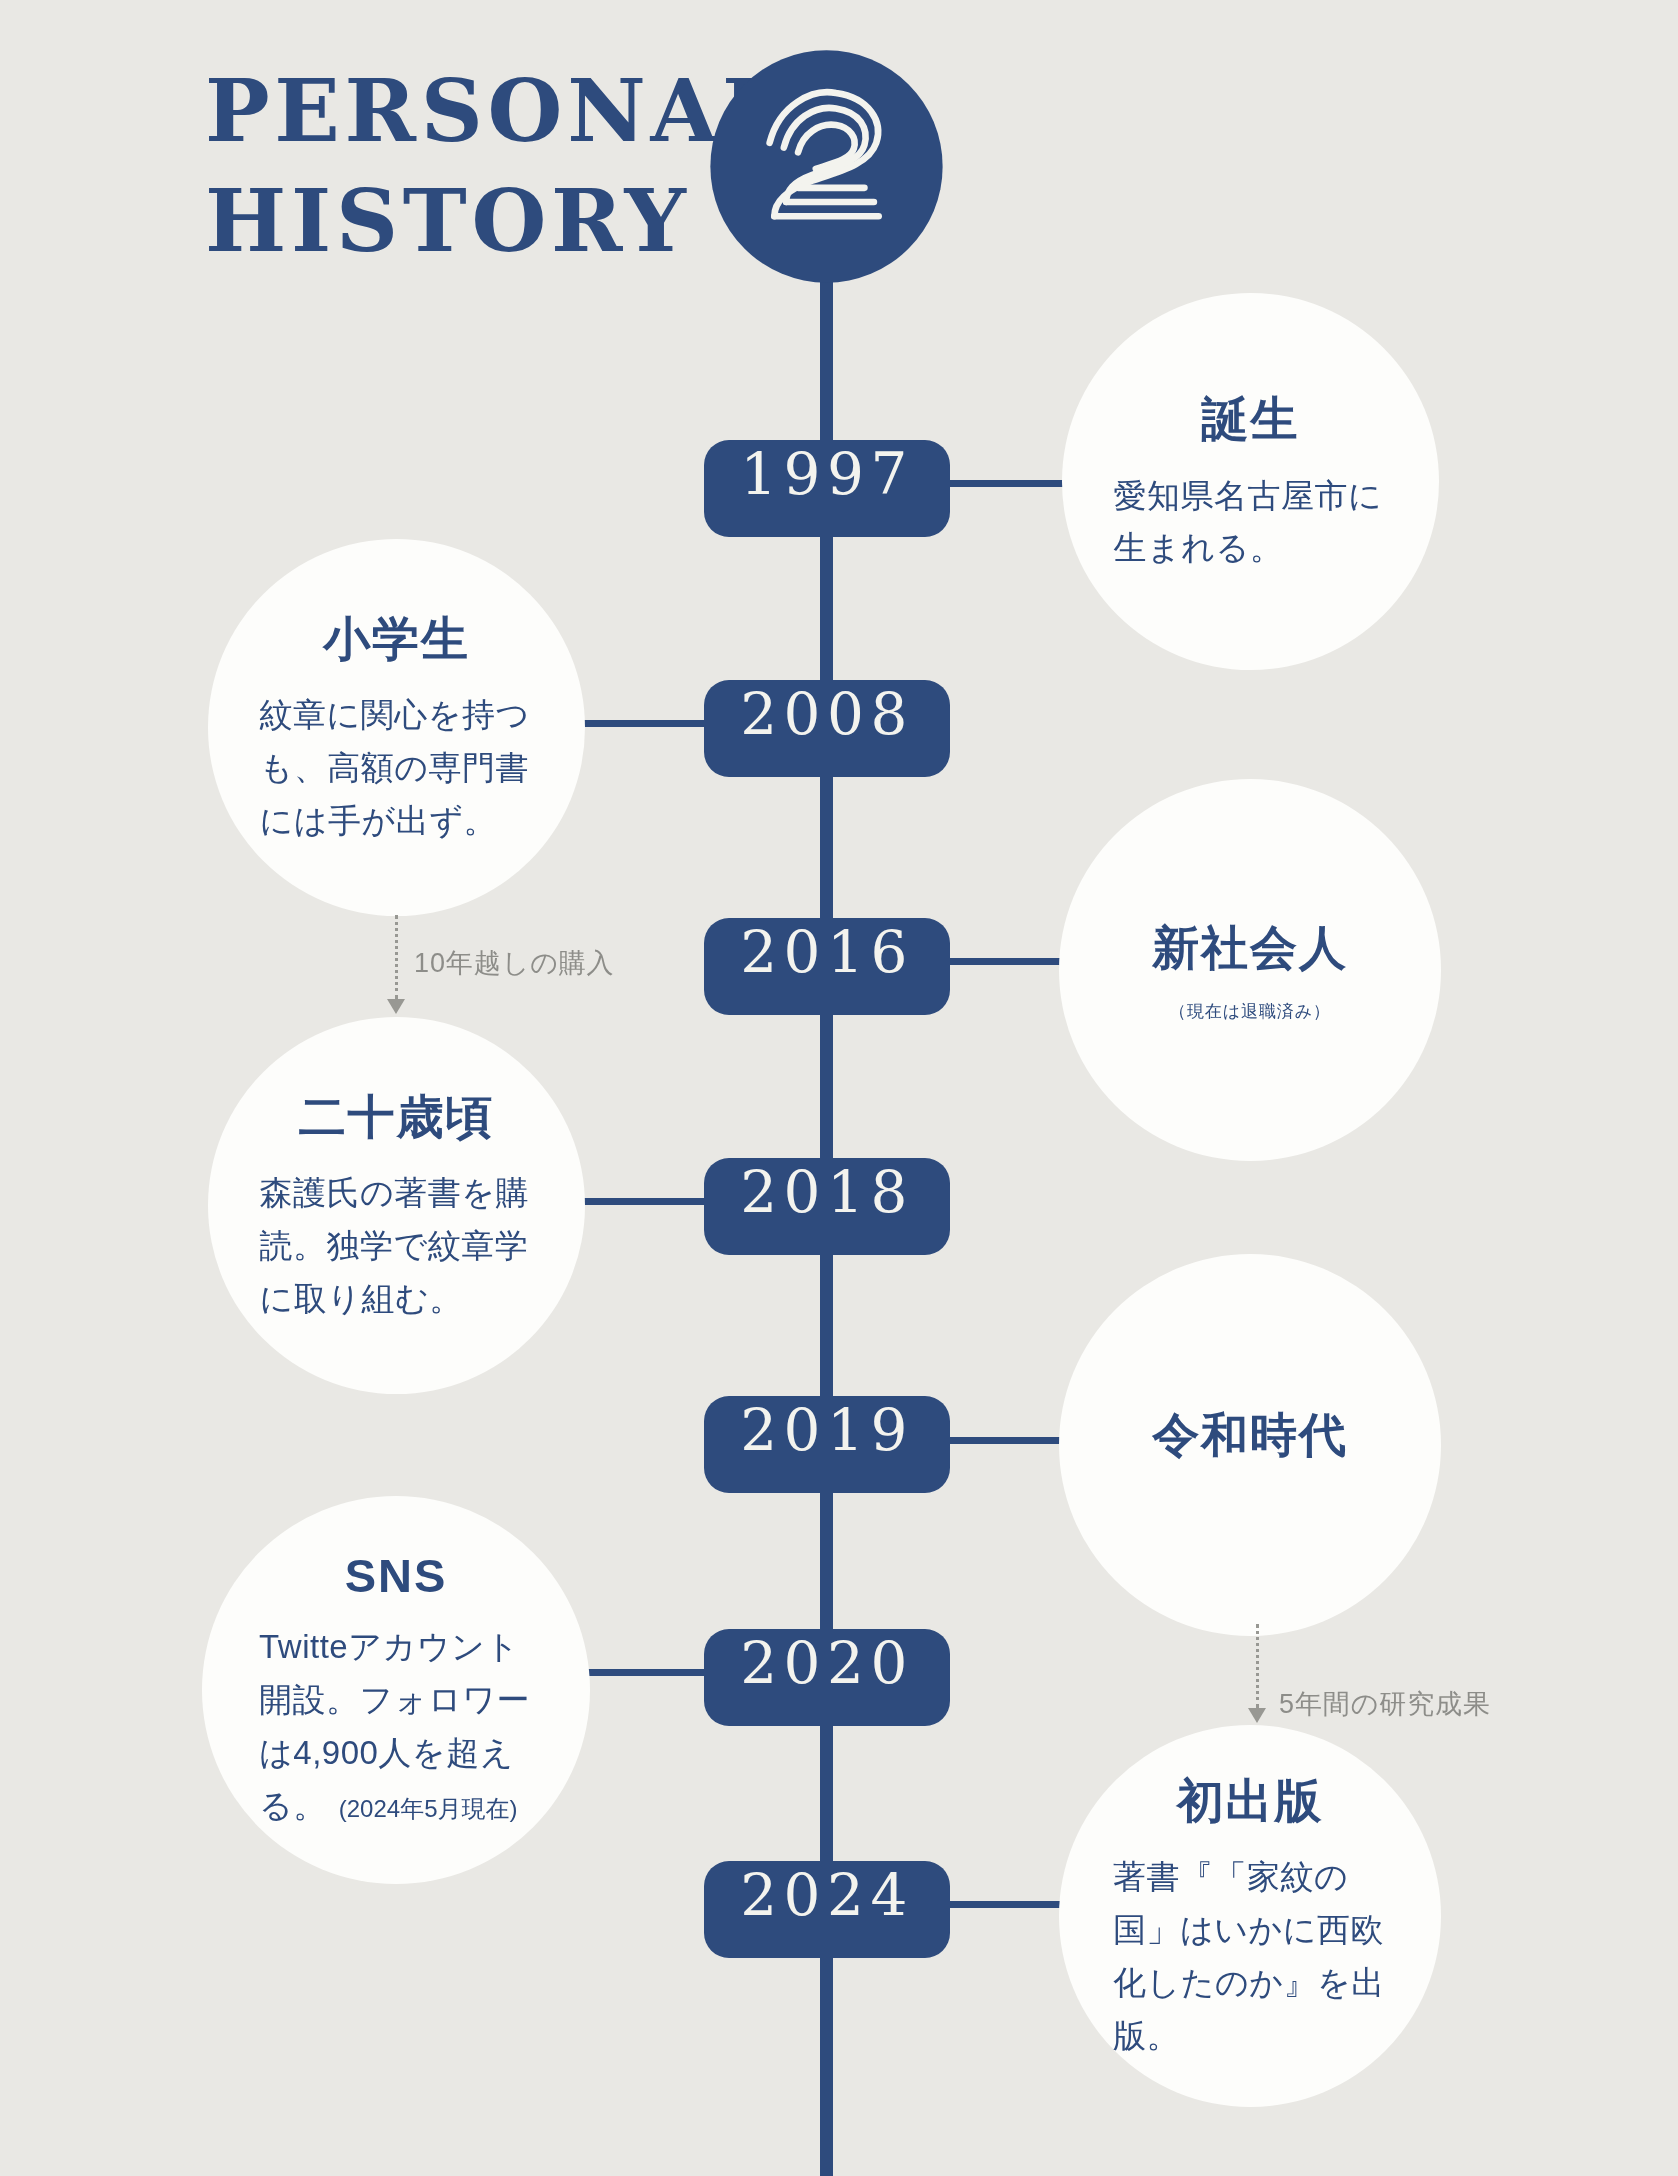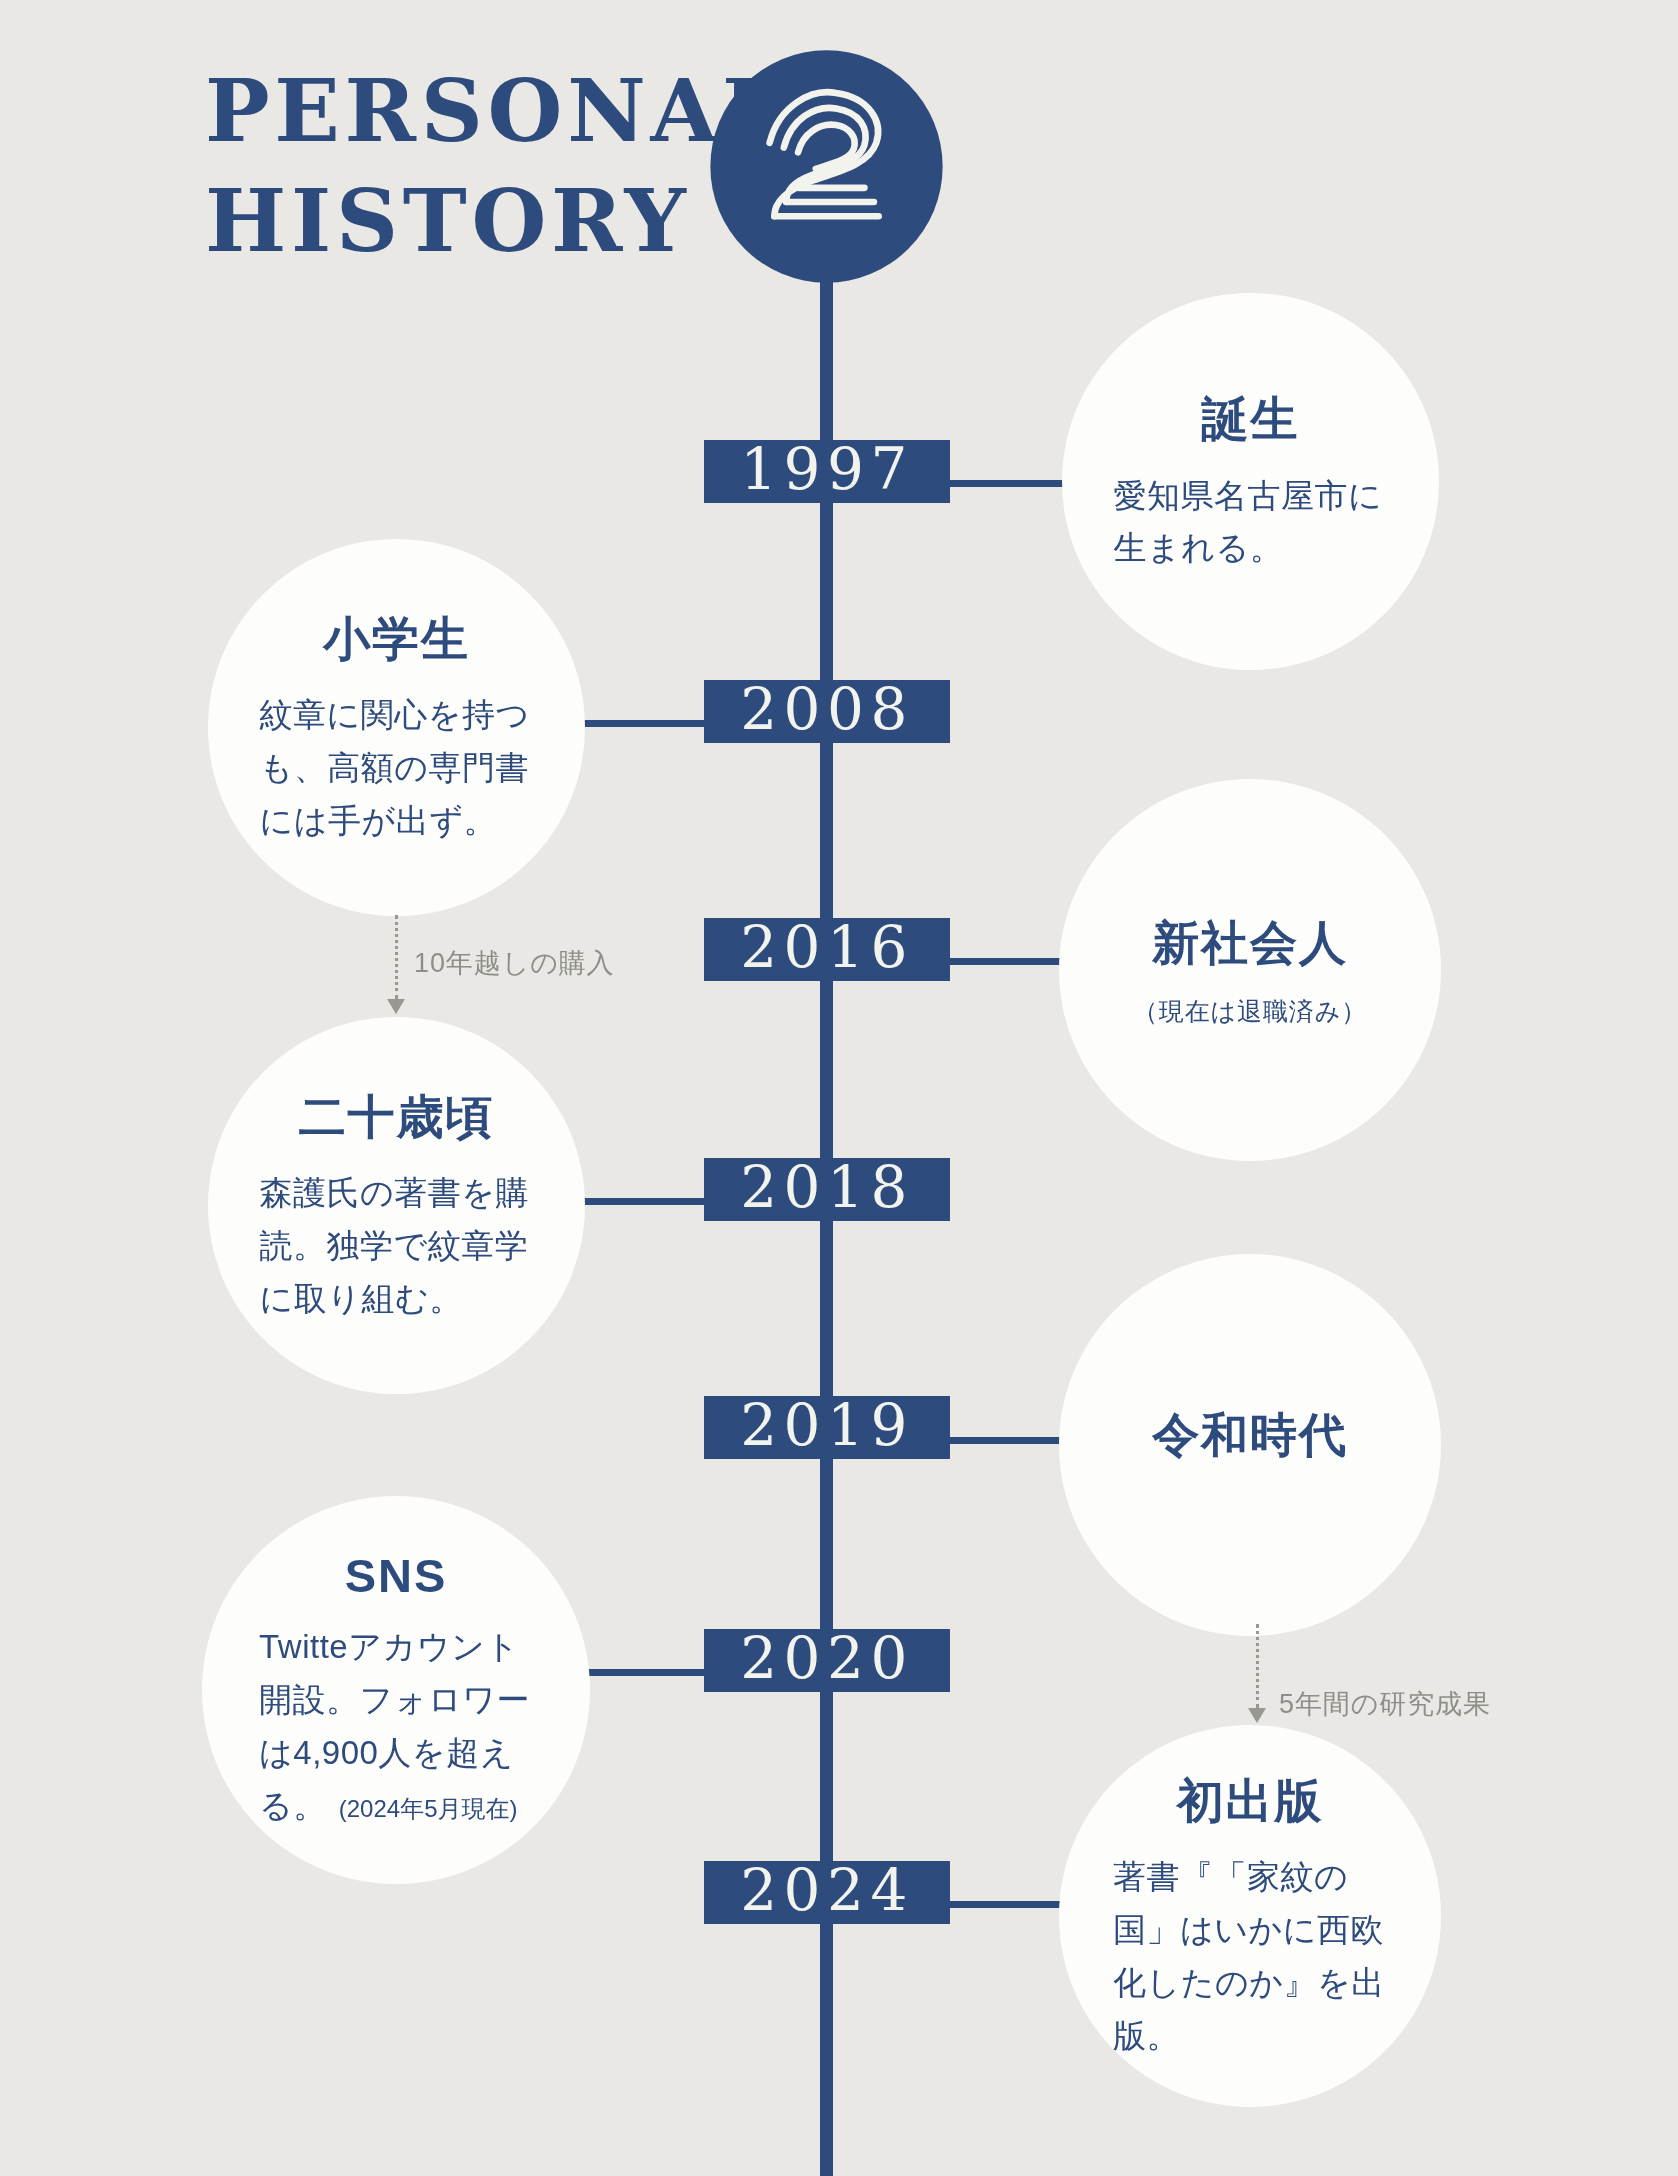--- a/index.html
+++ b/index.html
@@ -16,23 +16,24 @@
     color:#2e4b7d;
   }
   .center-line {
     position:absolute; left:820px; top:158px; width:13px; height:2018px;
     background:#2e4b7d; z-index:0;
   }
   .logo { position:absolute; left:708px; top:48px; width:237px; height:237px; z-index:2; }
   .logo svg { width:100%; height:100%; display:block; }
 
   .year-box {
-    position:absolute; left:704px; width:246px; height:63px;
-    background:#2e4b7d; display:flex; align-items:flex-end; justify-content:center;
+    position:absolute; left:704px; width:246px; height:97px;
+    background:#2e4b7d; display:flex; align-items:flex-start; justify-content:center;
     z-index:3;
+    border-radius:25px;
   }
   .year-box span {
     font-family:"DejaVu Serif","Liberation Serif",serif;
     font-size:58px; letter-spacing:6.5px; color:#f3f3ee;
   }
   .yb-0{top:440px} .yb-1{top:680px} .yb-2{top:918px} .yb-3{top:1158px}
   .yb-4{top:1396px} .yb-5{top:1629px} .yb-6{top:1861px}
 
   .connector { position:absolute; height:6.5px; background:#2e4b7d; z-index:1; }
   .connector.right { left:839px; width:411px; }
@@ -54,21 +55,21 @@
 
   .circle h2 {
     font-size:47px; font-weight:bold; color:#2e4b7d;
     letter-spacing:1.9px; margin-bottom:18.6px; text-align:right;
   }
   .circle .body {
     width:274px; font-size:33px; line-height:1.6; color:#2e4b7d;
     letter-spacing:0.5px; word-break:break-all;
   }
   .circle .note {
-    margin-top:2px; font-size:25px; color:#2e4b7d;
+    margin-top:2px; font-size:17px; color:#2e4b7d;
     width:100%; text-align:center; letter-spacing:0.9px;
   }
   .inline-note { font-size:24px; margin-left:12px; letter-spacing:0; }
 
   .arrow {
     position:absolute; width:18.6px; z-index:2;
     display:flex; flex-direction:column; align-items:center;
   }
   .arrow .dash { width:0; flex:1; border-left:3.7px dotted #989893; }
   .arrow .head {

